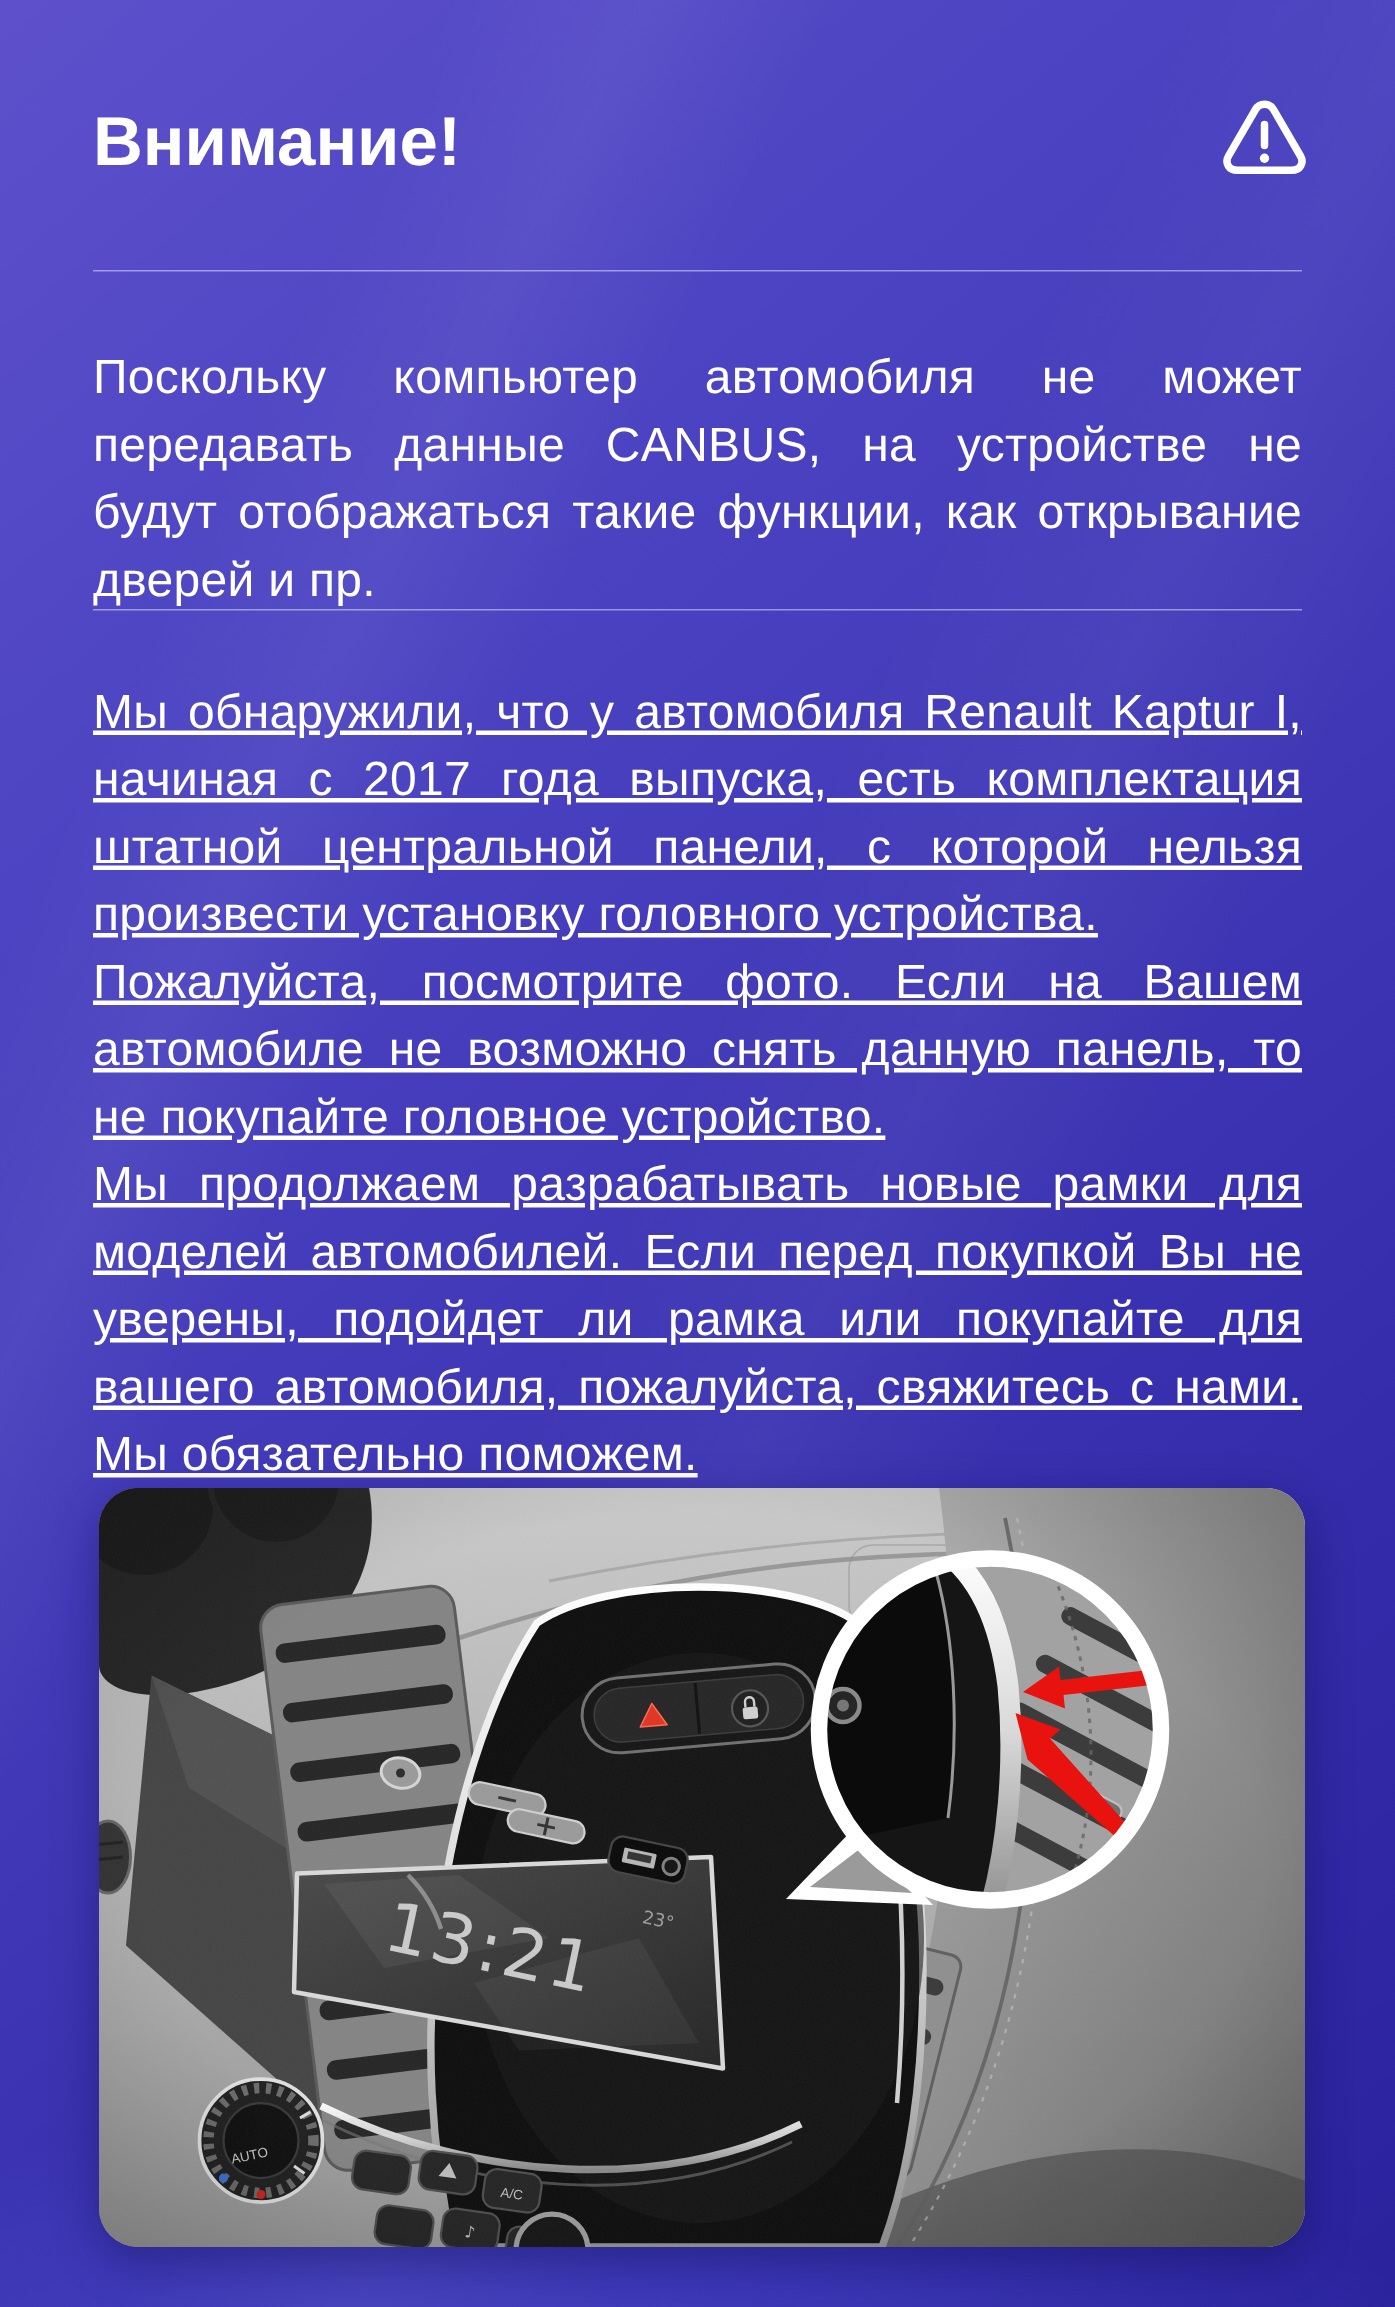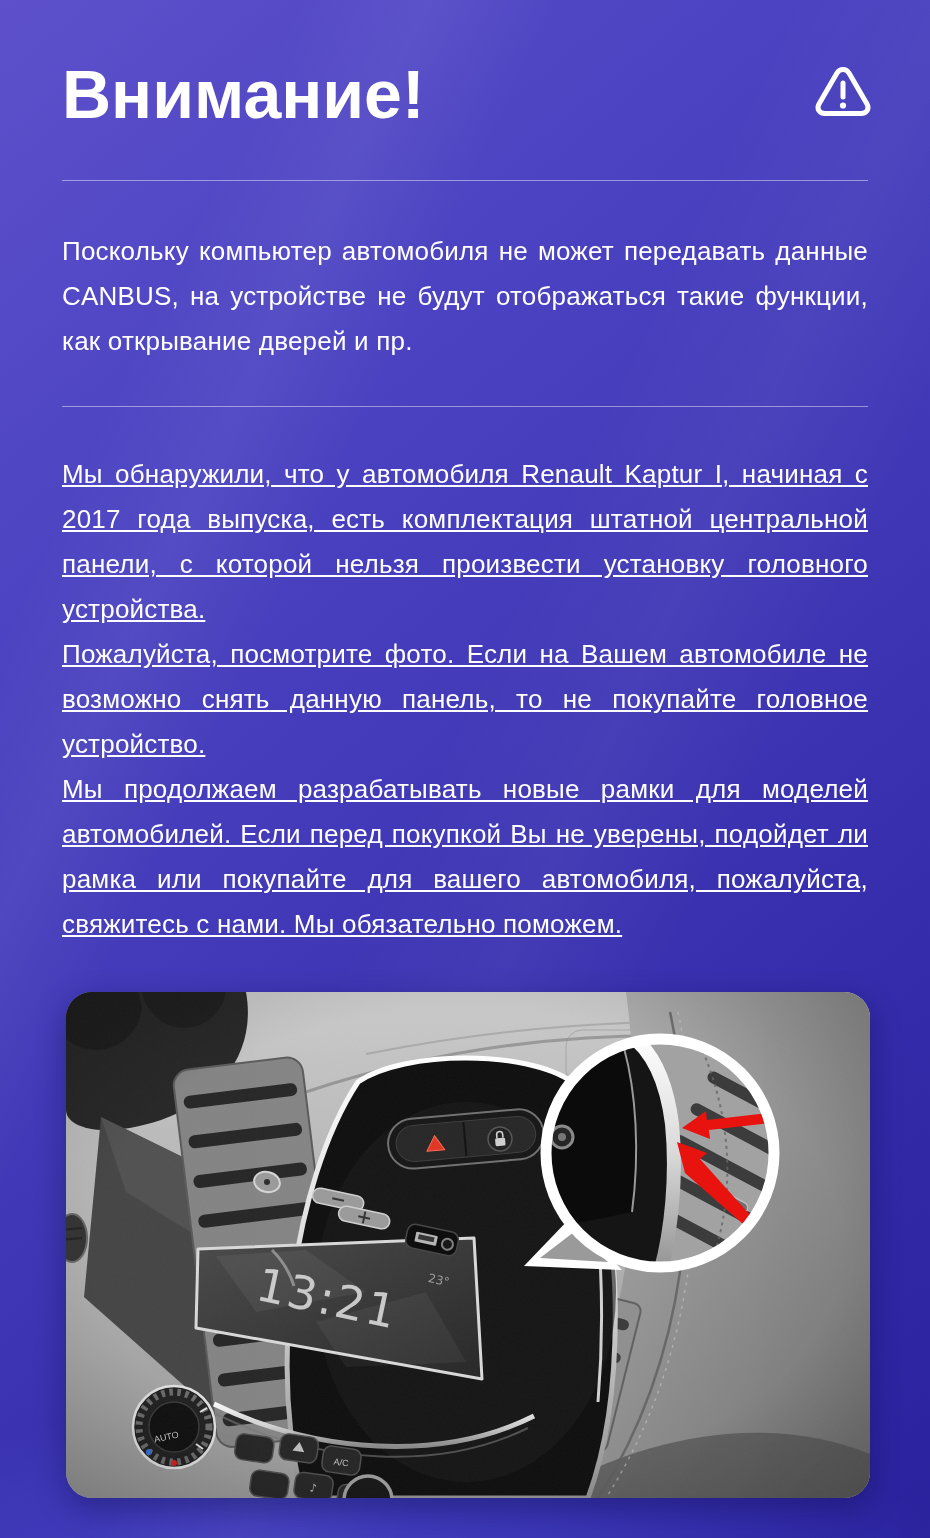--- a/index.html
+++ b/index.html
@@ -12,27 +12,27 @@
       linear-gradient(140deg,#5e50cb 0%,#4c44c2 26%,#423ab8 48%,#332ba9 76%,#2a229d 100%);
   }
   .page::before{ 
     content:"";position:absolute;inset:0;pointer-events:none;
     background:
       linear-gradient(115deg, transparent 18%, rgba(255,255,255,.05) 26%, transparent 34%),
       linear-gradient(115deg, transparent 48%, rgba(255,255,255,.04) 58%, transparent 68%);
   }
   .title{
     position:absolute;left:62px;top:50px;margin:0;
-    font-size:68px;line-height:88px;font-weight:700;letter-spacing:0;
+    font-size:46px;line-height:88px;font-weight:700;letter-spacing:0;
   }
   .warn-icon{position:absolute;left:814px;top:64px;width:58px;height:54px;}
   .divider{position:absolute;left:62px;width:806px;height:1px;background:rgba(255,255,255,.45);}
   .d1{top:180px;}
   .d2{top:406px;}
-  .copy{position:absolute;left:62px;width:806px;font-size:26px;line-height:45px;
+  .copy{position:absolute;left:62px;width:806px;font-size:32px;line-height:45px;
         text-align:justify;letter-spacing:.2px;}
   .copy p{margin:0;}
   .intro{top:229px;}
   .bodytext{top:452px;text-decoration:underline;}
   .photo{
     position:absolute;left:66px;top:992px;width:804px;height:506px;
     border-radius:26px;overflow:hidden;background:#9a9a9a;
     box-shadow:0 10px 30px rgba(10,8,60,.35);
   }
   .photo svg{display:block;width:804px;height:506px;}

